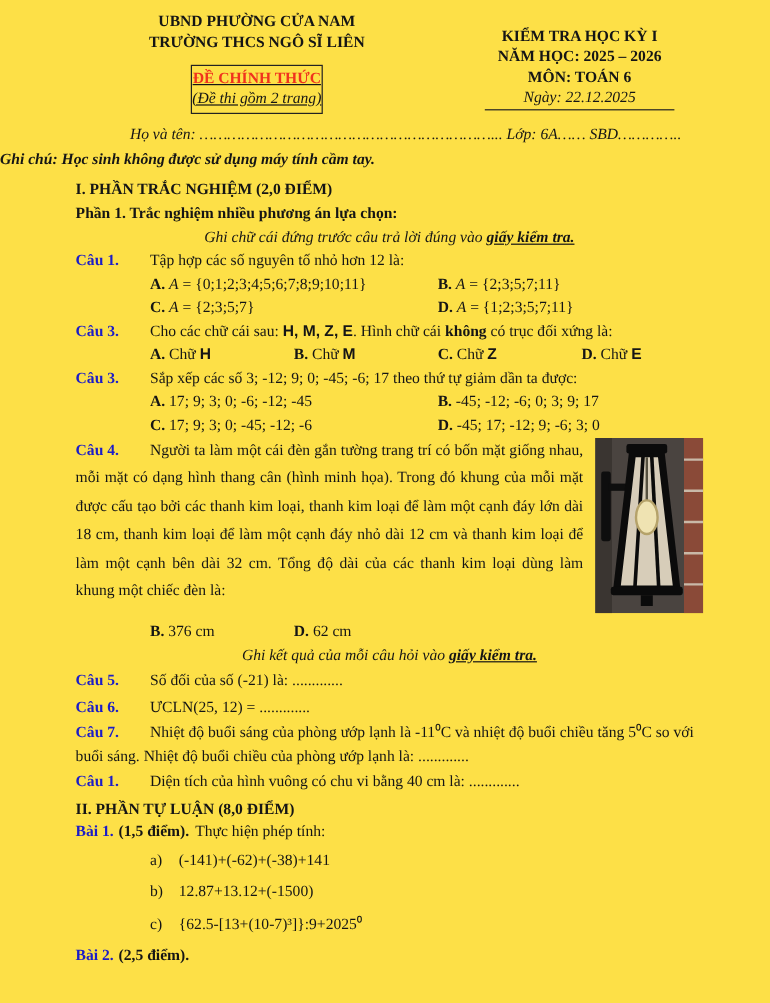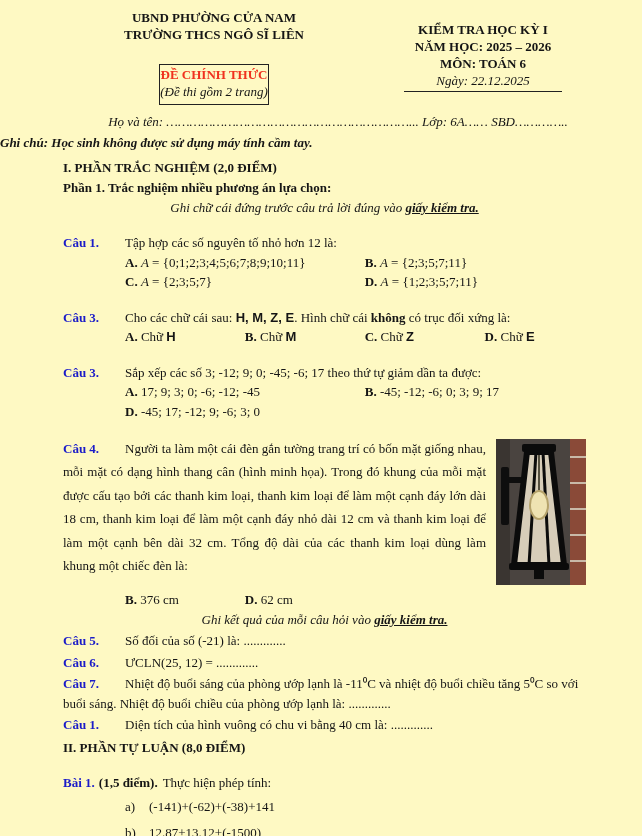--- a/index.html
+++ b/index.html
@@ -1,42 +1,42 @@
 <!DOCTYPE html>
 <html style="--accent-blue: #1b1cc8; --accent-red: #f0321e;"><head>
 <meta charset="utf-8">
 <style>
   * { margin:0; padding:0; box-sizing:border-box; }
   html,body { background:#ffffff; }
   .page {
-    width:642px; height:836px; overflow:hidden; background:#fef9c3; color:#151515;
+    width:642px; height:836px; overflow:hidden; background:#fde047; color:#151515;
     font-family:"Liberation Serif", serif; font-size:13px; line-height:1.5;
     position:relative;
   }
   .b{font-weight:bold}
   .i{font-style:italic}
   .u{text-decoration:underline}
   .red{color:var(--accent-red,#f0321e)}
   .sans{font-family:"Liberation Sans", sans-serif}
 
   .hdr{display:flex; padding:10px 36px 0 68px;}
   .hdr-left{width:292px; text-align:center; line-height:1.3;}
   .hdr-right{flex:1; text-align:center; line-height:1.3;margin-top:12px;}
-  .exam-box{display:inline-block; border:1px solid #222; padding:2px 0 3px; margin-top:20px;}
+  .exam-box{display:inline-block; border:1px solid #222; padding:2px 0 3px; margin-top:10px;text-decoration:underline;}
   .date-underline{width:158px; border-bottom:1px solid #222; margin:1px auto 0;}
 
   .student-line{text-align:center; font-style:italic; margin-top:7px;padding-left:34px;}
   .note-line{text-align:left; font-weight:bold; font-style:italic; margin-top:2px;}
 
   .content{padding:2px 56px 0 63px;}
   .sec-title{font-weight:bold; margin-top:3px;}
   .part-title{font-weight:bold; margin-top:1px;}
   .instruction{font-style:italic; text-align:center;}
 
-  .q{margin-top:16px;}
+  .q{margin-top:0;}
   .qlabel{display:inline-block; min-width:62px; font-weight:bold; color:var(--accent-blue,#1b1cc8);}
   .opts{margin-left:62px; display:grid;}
   .cols2{grid-template-columns:52% 48%;}
   .cols4{grid-template-columns:26% 26% 26% 22%;}
   .opt .ok{font-weight:bold;}
 
   .q4-figure{float:right; width:90px; height:146px; margin:2px 0 4px 10px;}
   .q4-text{text-align:justify; line-height:1.8;}
   .opts-clear{clear:both; padding-top:1px;}
 
@@ -103,20 +103,21 @@
         <div class="opt"><span class="ok">C.</span> <span>Chữ </span><span class="sans b">Z</span></div>
         <div class="opt"><span class="ok">D.</span> <span>Chữ </span><span class="sans b">E</span></div>
       </div>
     </div>
 
     <div class="q">
       <span class="qlabel">Câu 3.</span><span>Sắp xếp các số 3; -12; 9; 0; -45; -6; 17  theo thứ tự giảm dần ta được:</span>
       <div class="opts cols2">
         <div class="opt"><span class="ok">A.</span> <span>17; 9; 3; 0; -6; -12; -45</span></div>
         <div class="opt"><span class="ok">B.</span> <span>-45; -12; -6; 0; 3; 9; 17</span></div>
+        <div class="opt"><span class="ok">C.</span> <span>17; 9; 3; 0; -45; -12; -6</span></div>
         <div class="opt"><span class="ok">D.</span> <span>-45; 17; -12; 9; -6; 3; 0</span></div>
       </div>
     </div>
 
     <div class="q">
       <div class="q4-figure">
         <svg viewBox="0 0 90 146" width="90" height="146" aria-hidden="true">
           <rect x="0" y="0" width="90" height="146" fill="#4a4440"></rect>
           <rect x="0" y="0" width="14" height="146" fill="#3a3531"></rect>
           <rect x="74" y="0" width="16" height="146" fill="#8a4a38"></rect>

